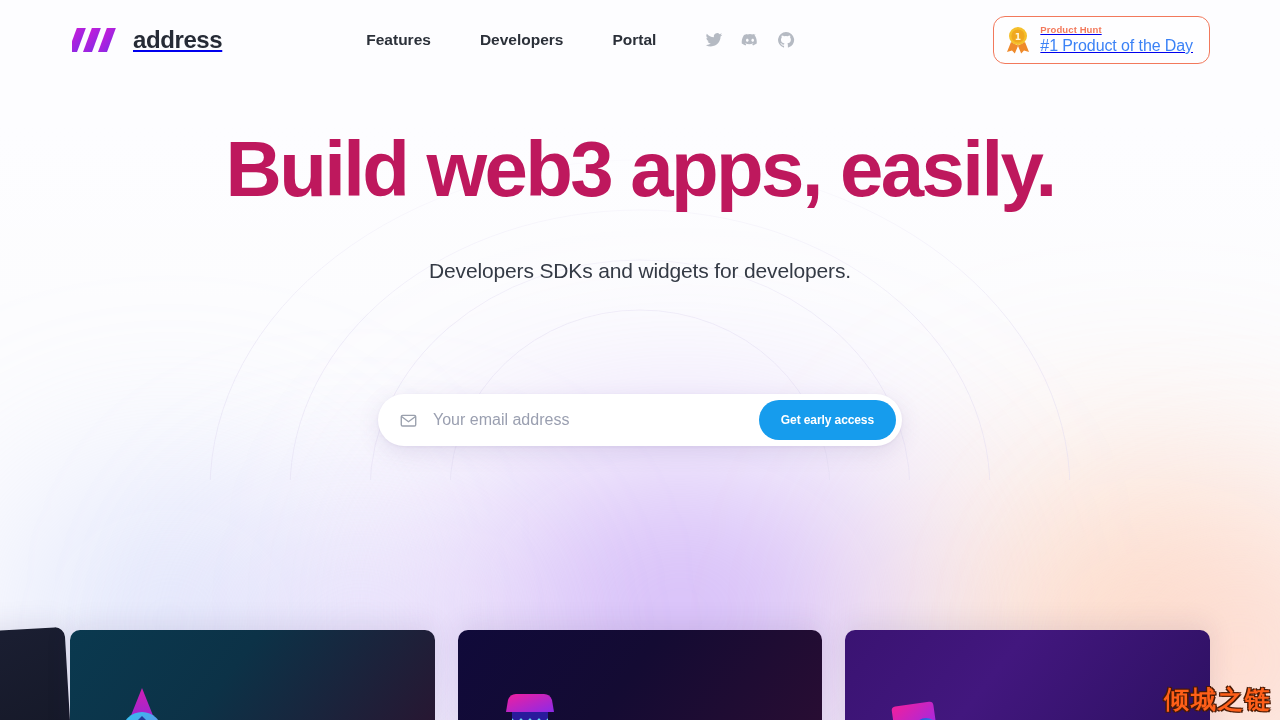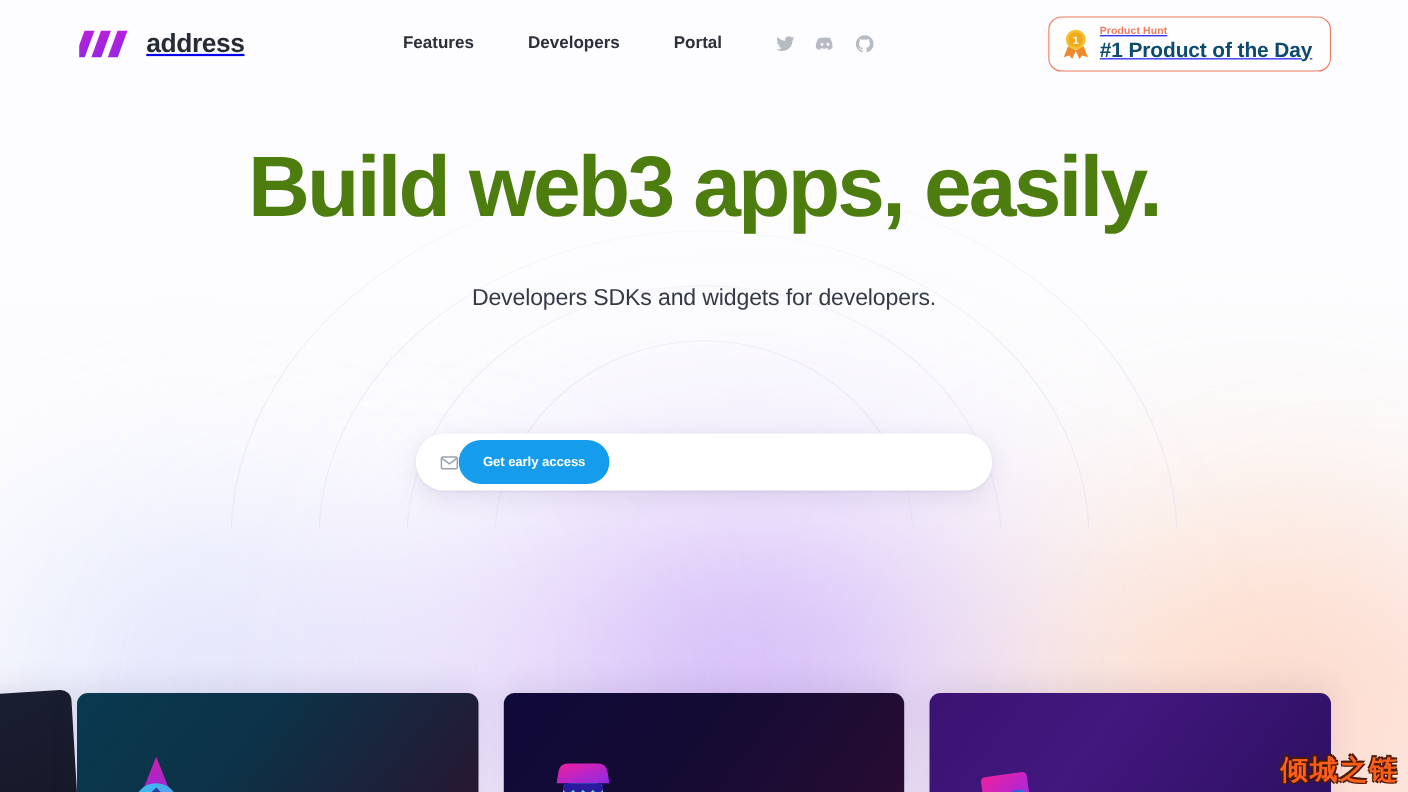--- a/index.html
+++ b/index.html
@@ -68,26 +68,26 @@
   .spacer { flex:1; }
   .ph-badge {
     display:flex; align-items:center; gap:9px;
     border:1.6px solid #f2795c; border-radius:12px;
     padding:8px 16px 8px 11px; background:rgba(255,255,255,.55);
     margin-right:30px;
   }
   .ph-medal { width:26px; height:28px; display:block; flex:0 0 auto; }
   .ph-txt { display:flex; flex-direction:column; line-height:1.05; }
   .ph-kicker { font-size:9.5px; font-weight:bold; color:#f2795c; letter-spacing:.1px; margin-bottom:3px; }
-  .ph-title { font-size:19px; font-weight:bold; color:#0c4a6e; letter-spacing:-.1px; }
+  .ph-title { font-size:16px; font-weight:normal; color:#3b82f6; letter-spacing:-.1px; }
 
   
   .hero { position:absolute; z-index:15; left:0; right:0; top:130px; text-align:center; }
   h1.hero-title {
-    font-size:78px; font-weight:bold; color:#4d7c0f;
+    font-size:78px; font-weight:bold; color:#be185d;
     letter-spacing:-2.6px; line-height:1.0;
   }
   p.hero-sub {
     margin-top:44px; font-size:21px; color:#343a45; line-height:1.80;
     letter-spacing:-.15px;
   }
   p.hero-sub .sub-line { display:block; }
 
   
   .signup {
@@ -224,20 +224,21 @@
   <p class="hero-sub">
     <span class="sub-line">Developers SDKs and widgets for developers.</span>
   </p>
 </section>
 
 <form class="signup">
   <svg class="mail-icon" viewBox="0 0 20 20" fill="none" stroke="currentColor" stroke-width="1.6">
     <rect x="1.5" y="4" width="17" height="12.5" rx="1.6"></rect>
     <path d="M1.8 5.2 L10 11.4 L18.2 5.2"></path>
   </svg>
+  <input class="email-input" type="email" placeholder="Your email address" style="">
   <button class="cta-btn" type="submit">Get early access</button>
 </form>
 
 <div class="cards-stage">
 
   <div class="card card-edge"></div>
 
   <div class="card card-1">
     <svg class="card-icon" viewBox="0 0 56 74">
       <defs>

